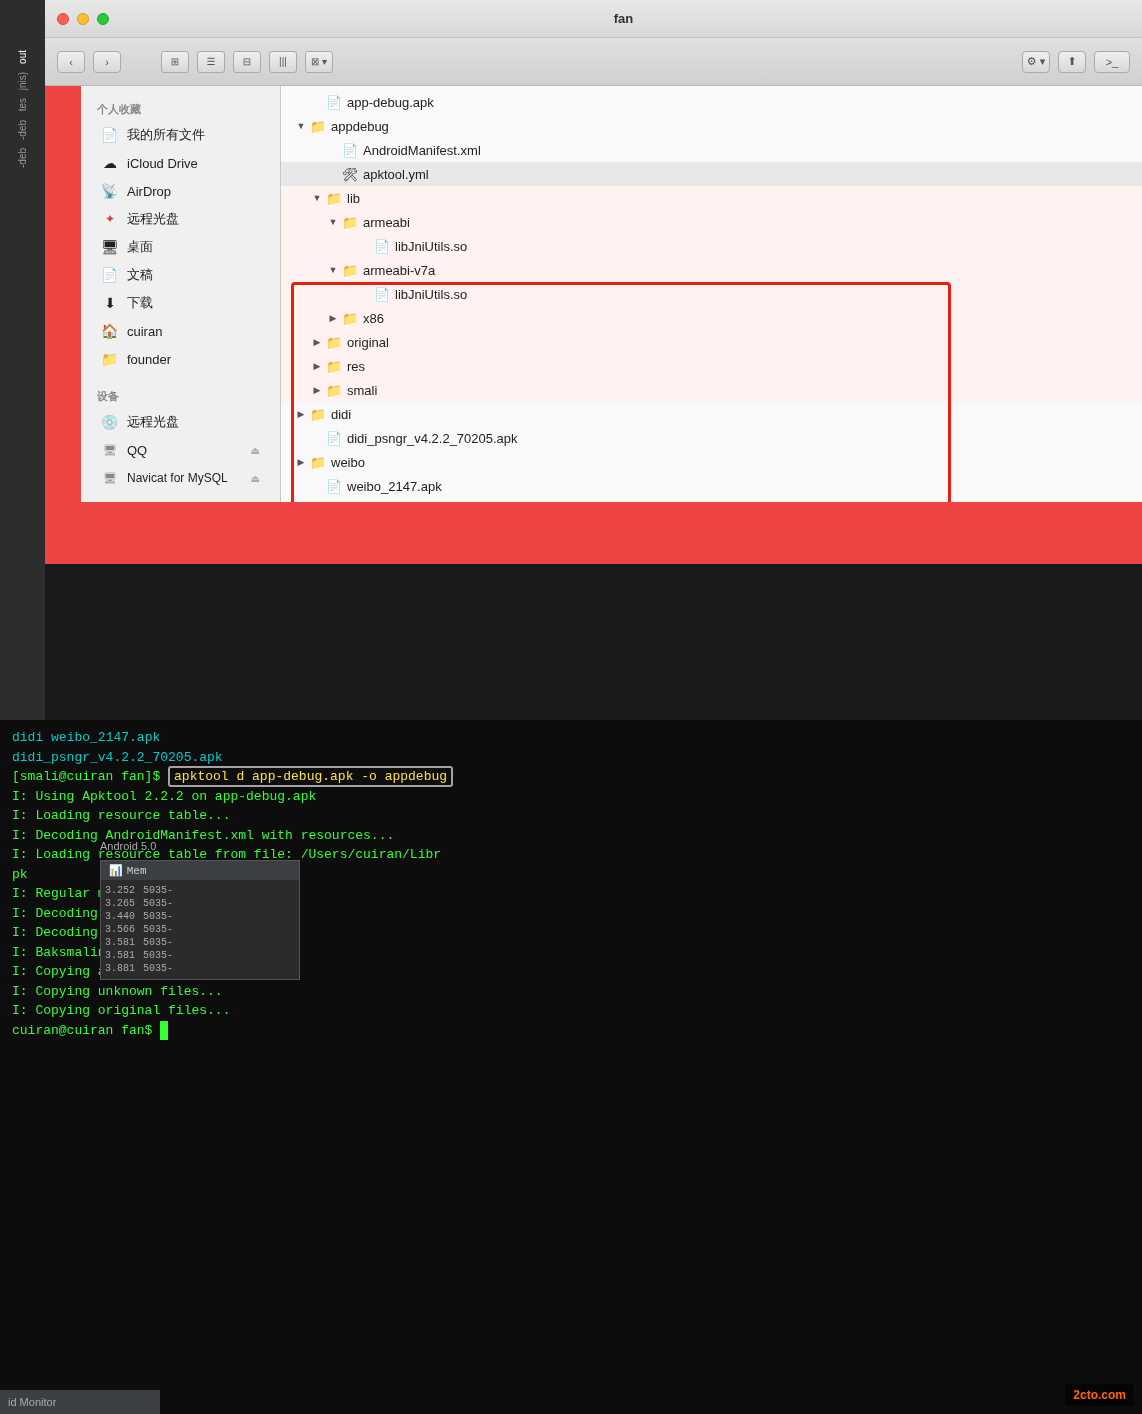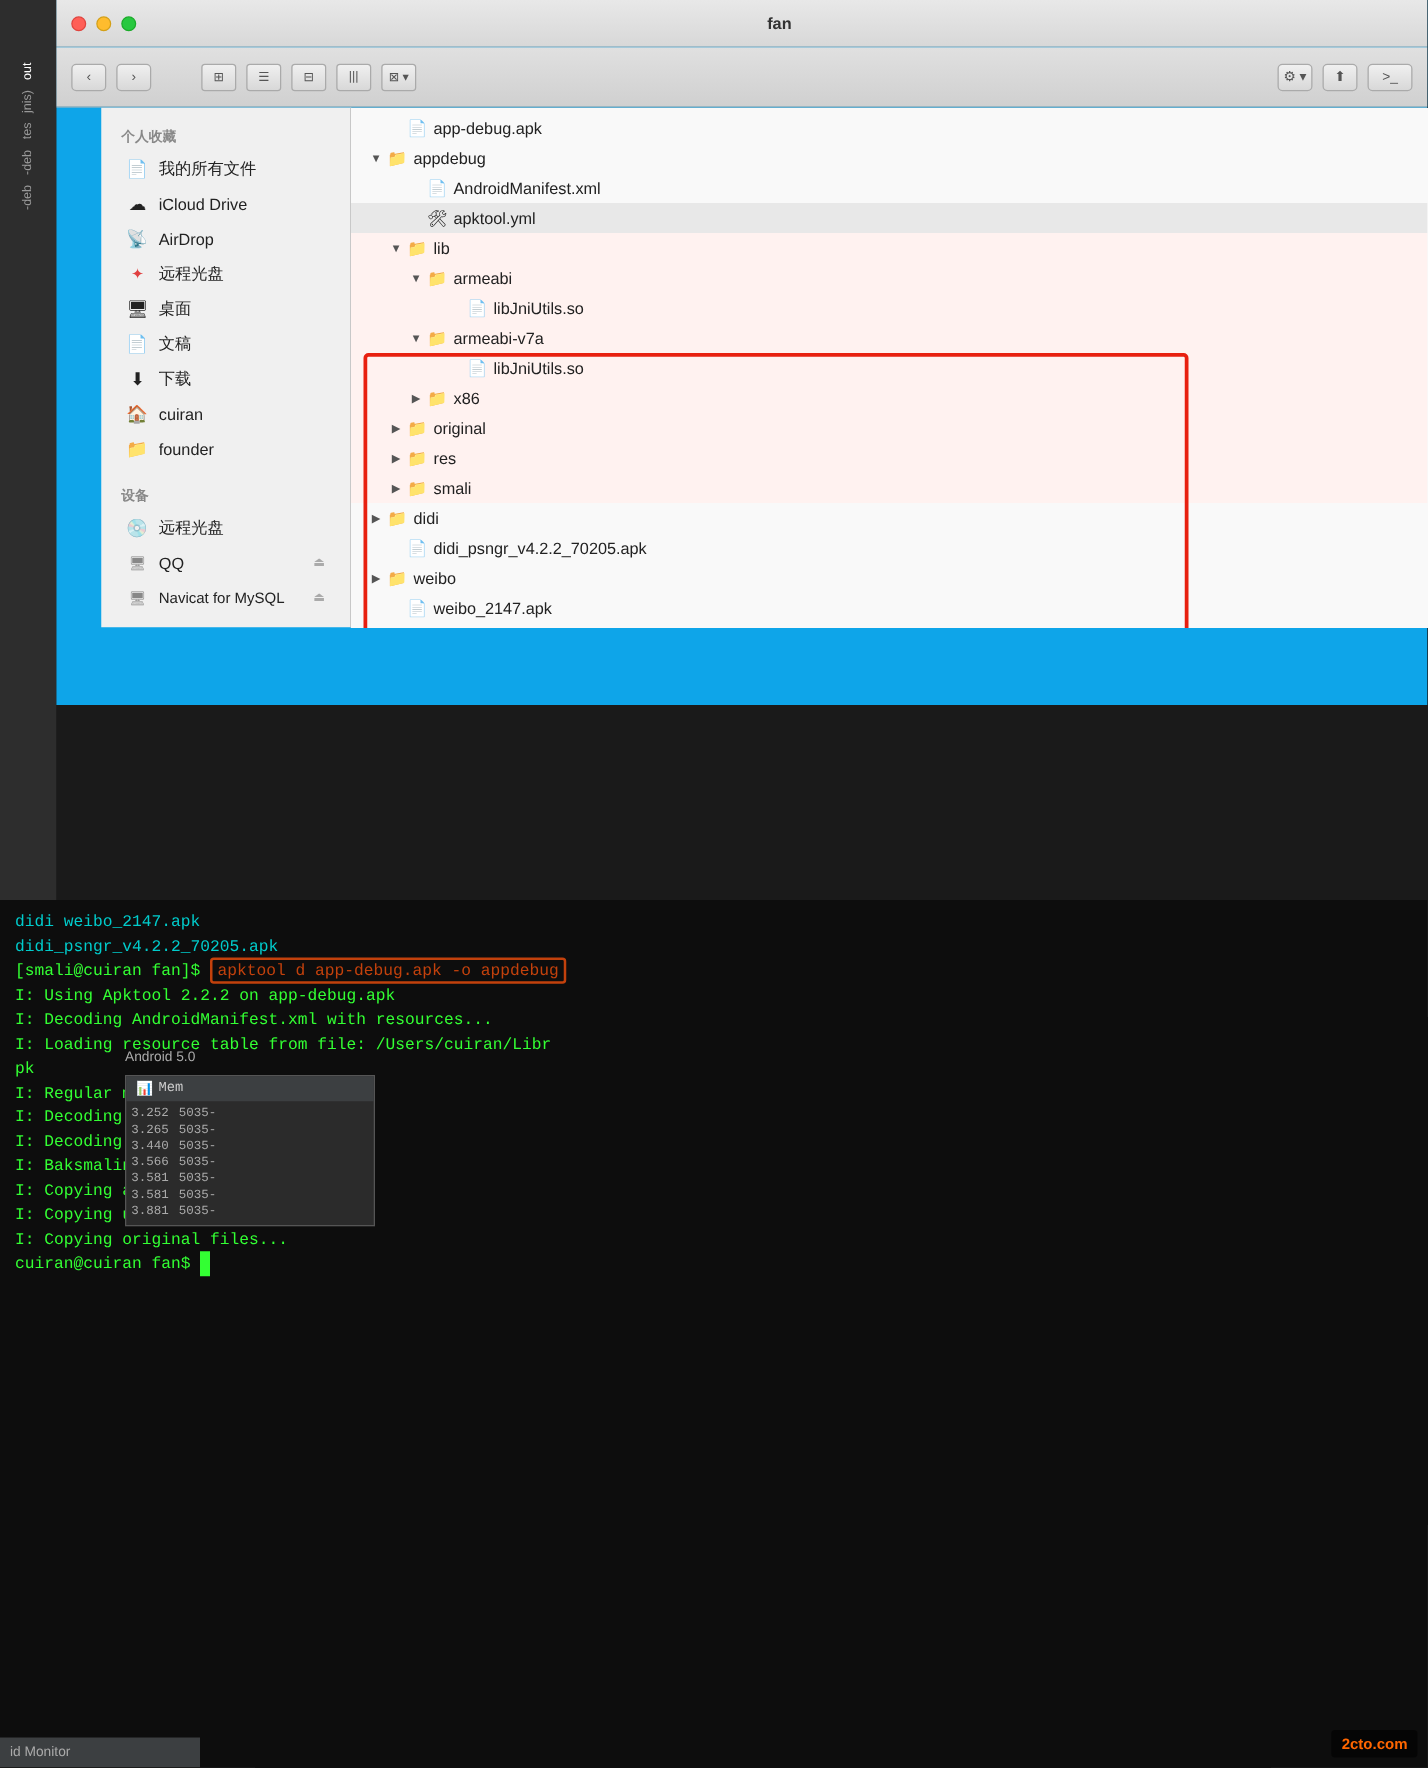--- a/index.html
+++ b/index.html
@@ -223,24 +223,24 @@
     }
 
     .term-green { color: #33ff33; }
     .term-cyan { color: #00cccc; }
     .term-white { color: #ffffff; }
 
     
     .term-highlight {
       display: inline;
       background: transparent;
-      border: 2px solid #c2410c;
+      border: 2px solid #a3a3a3;
       border-radius: 3px;
       padding: 1px 4px;
-      color: #c2410c;
+      color: #fde047;
     }
 
     
     .watermark {
       position: absolute;
       bottom: 8px;
       right: 8px;
       background: rgba(0,0,0,0.6);
       color: #ff6600;
       font-size: 12px;
@@ -308,21 +308,21 @@
     .strip-label.active-label {
       color: #fff;
     }
 
     .finder-outer {
       position: absolute;
       left: 45px;
       top: 0;
       width: 1097px;
       height: 564px;
-      background: #0ea5e9;
+      background: #ef4444;
     }
   </style>
 </head>
 <body>
 
 <div class="sidebar-left-strip">
   <span class="strip-label active-label">out</span>
   <span class="strip-label">jnis)</span>
   <span class="strip-label">tes</span>
   <span class="strip-label">-deb</span>
@@ -539,20 +539,23 @@
     </div>
 
     <div>
       <span class="term-green">[smali@cuiran fan]$ </span><span class="term-highlight">apktool d app-debug.apk -o appdebug</span>
     </div>
 
     <div>
       <span class="term-green">I: Using Apktool 2.2.2 on app-debug.apk</span>
     </div>
 
+    <div>
+      <span class="term-green">I: Loading resource table...</span>
+    </div>
 
     <div>
       <span class="term-green">I: Decoding AndroidManifest.xml with resources...</span>
     </div>
 
     <div>
       <span class="term-green">I: Loading resource table from file: /Users/cuiran/Libr</span>
     </div>
 
     <div>

